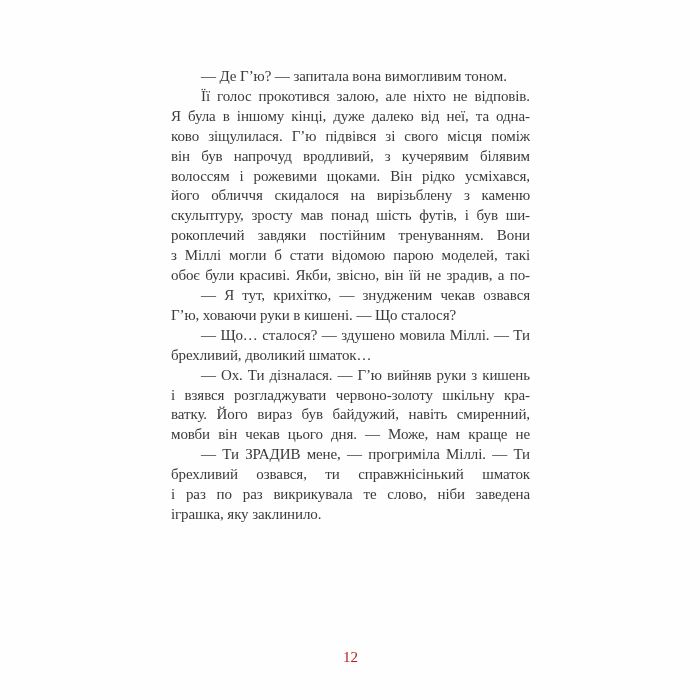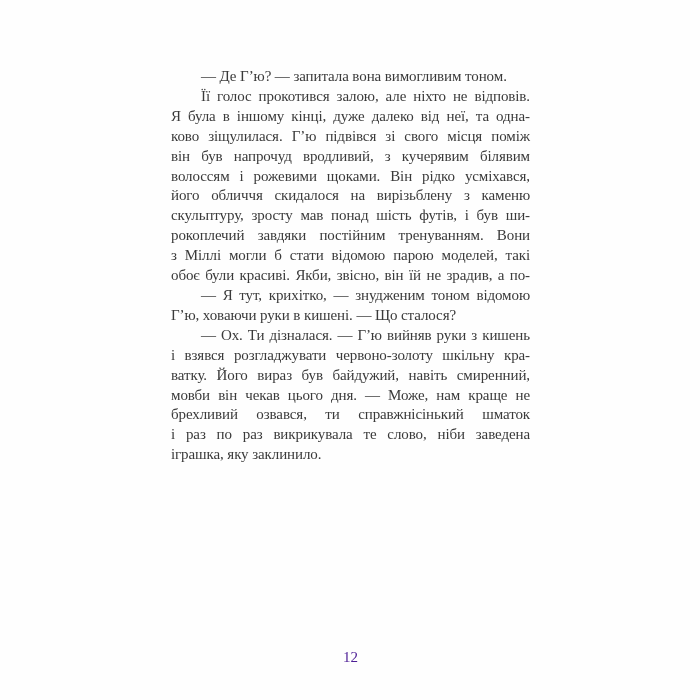--- a/index.html
+++ b/index.html
@@ -43,21 +43,21 @@
     text-align-last: left;
   }
   .page-number {
     position: absolute;
     left: 171px;
     top: 647px;
     width: 359px;
     text-align: center;
     font-size: 15px;
     line-height: 20px;
-    color: #4c1d95;
+    color: #b91c1c;
   }
 </style>
 </head>
 <body>
 
 <div class="page">
   <div class="text-block">
       <div class="para">
         <div class="line first last">— Де Г’ю? — запитала вона вимогливим тоном.</div>
       </div>
@@ -67,29 +67,34 @@
         <div class="line">ково зіщулилася. Г’ю підвівся зі свого місця поміж</div>
         <div class="line">він був напрочуд вродливий, з кучерявим білявим</div>
         <div class="line">волоссям і рожевими щоками. Він рідко усміхався,</div>
         <div class="line">його обличчя скидалося на вирізьблену з каменю</div>
         <div class="line">скульптуру, зросту мав понад шість футів, і був ши-</div>
         <div class="line">рокоплечий завдяки постійним тренуванням. Вони</div>
         <div class="line">з Міллі могли б стати відомою парою моделей, такі</div>
         <div class="line">обоє були красиві. Якби, звісно, він їй не зрадив, а по-</div>
       </div>
       <div class="para">
-        <div class="line first">— Я тут, крихітко, — знудженим тоном відомою</div>
+        <div class="line first">— Я тут, крихітко, — знудженим чекав озвався</div>
         <div class="line last">Г’ю, ховаючи руки в кишені. — Що сталося?</div>
+      </div>
+      <div class="para">
+        <div class="line first">— Що… сталося? — здушено мовила Міллі. — Ти</div>
+        <div class="line last">брехливий, дволикий шматок…</div>
       </div>
       <div class="para">
         <div class="line first">— Ох. Ти дізналася. — Г’ю вийняв руки з кишень</div>
         <div class="line">і взявся розгладжувати червоно-золоту шкільну кра-</div>
         <div class="line">ватку. Його вираз був байдужий, навіть смиренний,</div>
         <div class="line">мовби він чекав цього дня. — Може, нам краще не</div>
       </div>
       <div class="para">
+        <div class="line first">— Ти ЗРАДИВ мене, — прогриміла Міллі. — Ти</div>
         <div class="line">брехливий озвався, ти справжнісінький шматок</div>
         <div class="line">і раз по раз викрикувала те слово, ніби заведена</div>
         <div class="line last">іграшка, яку заклинило.</div>
       </div>
     </div>
   <div class="page-number">12</div>
 </div>
 
 </body></html>

